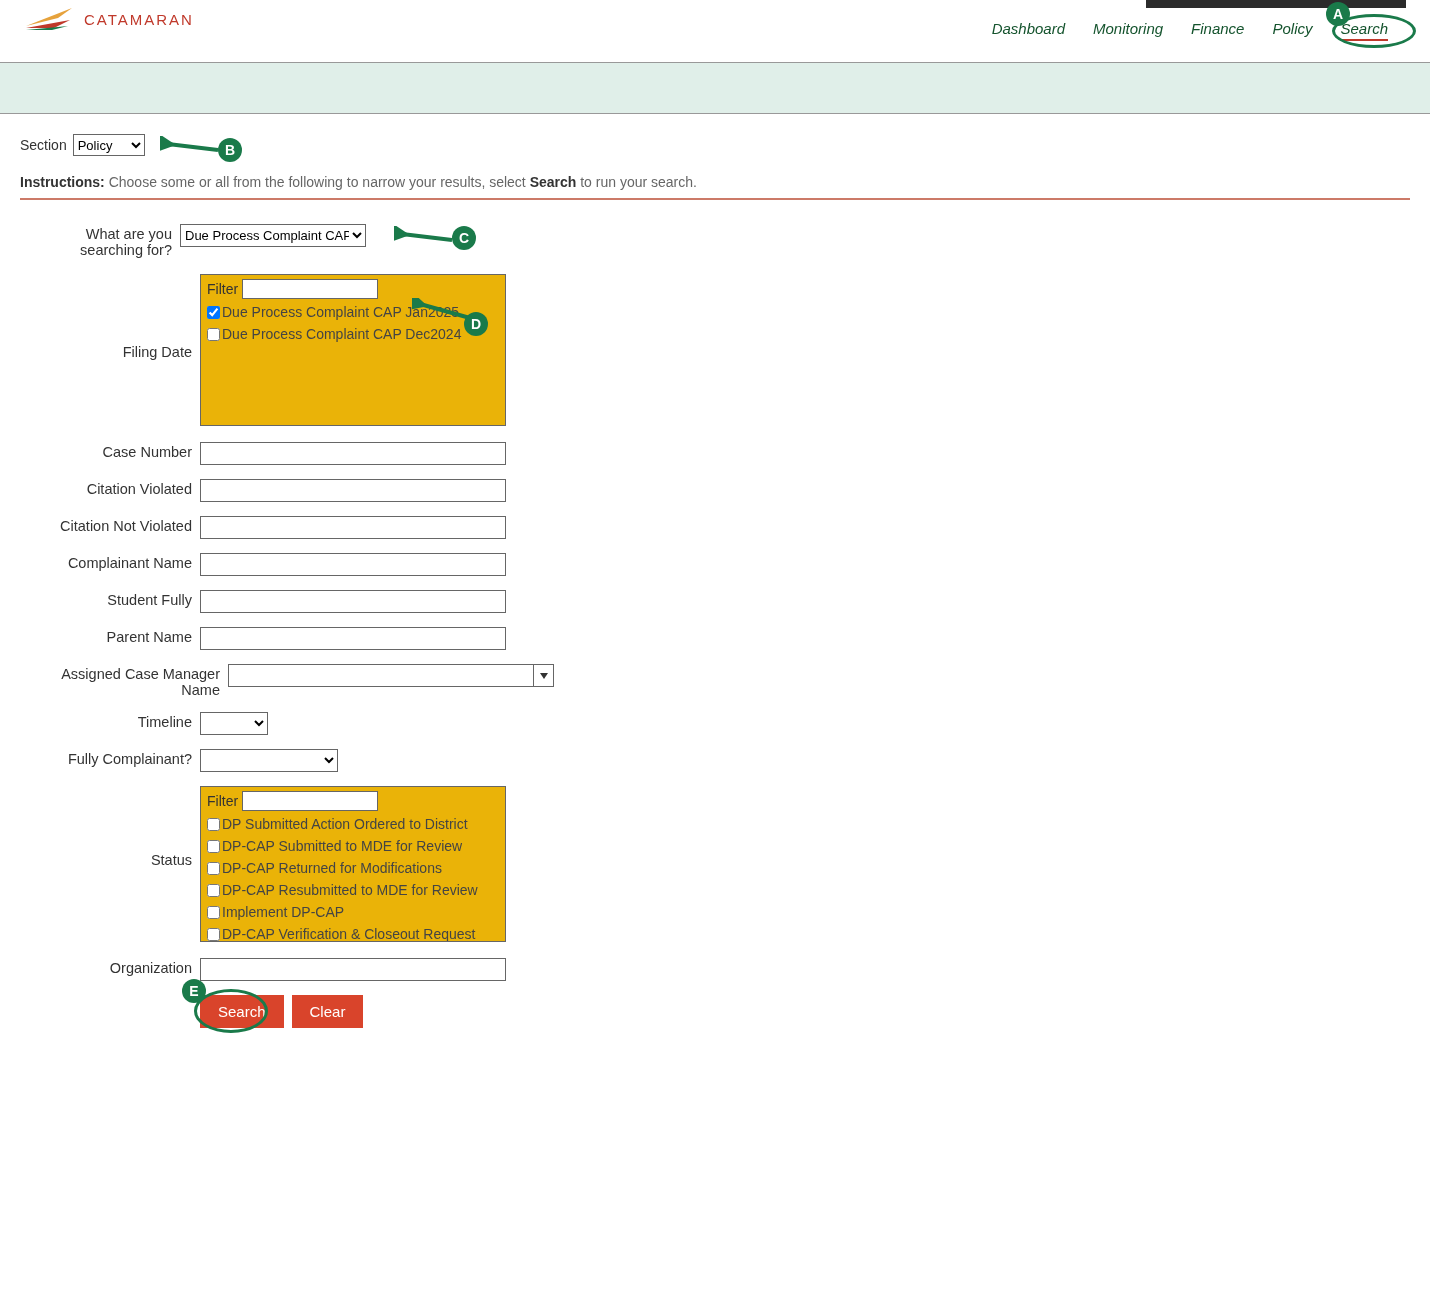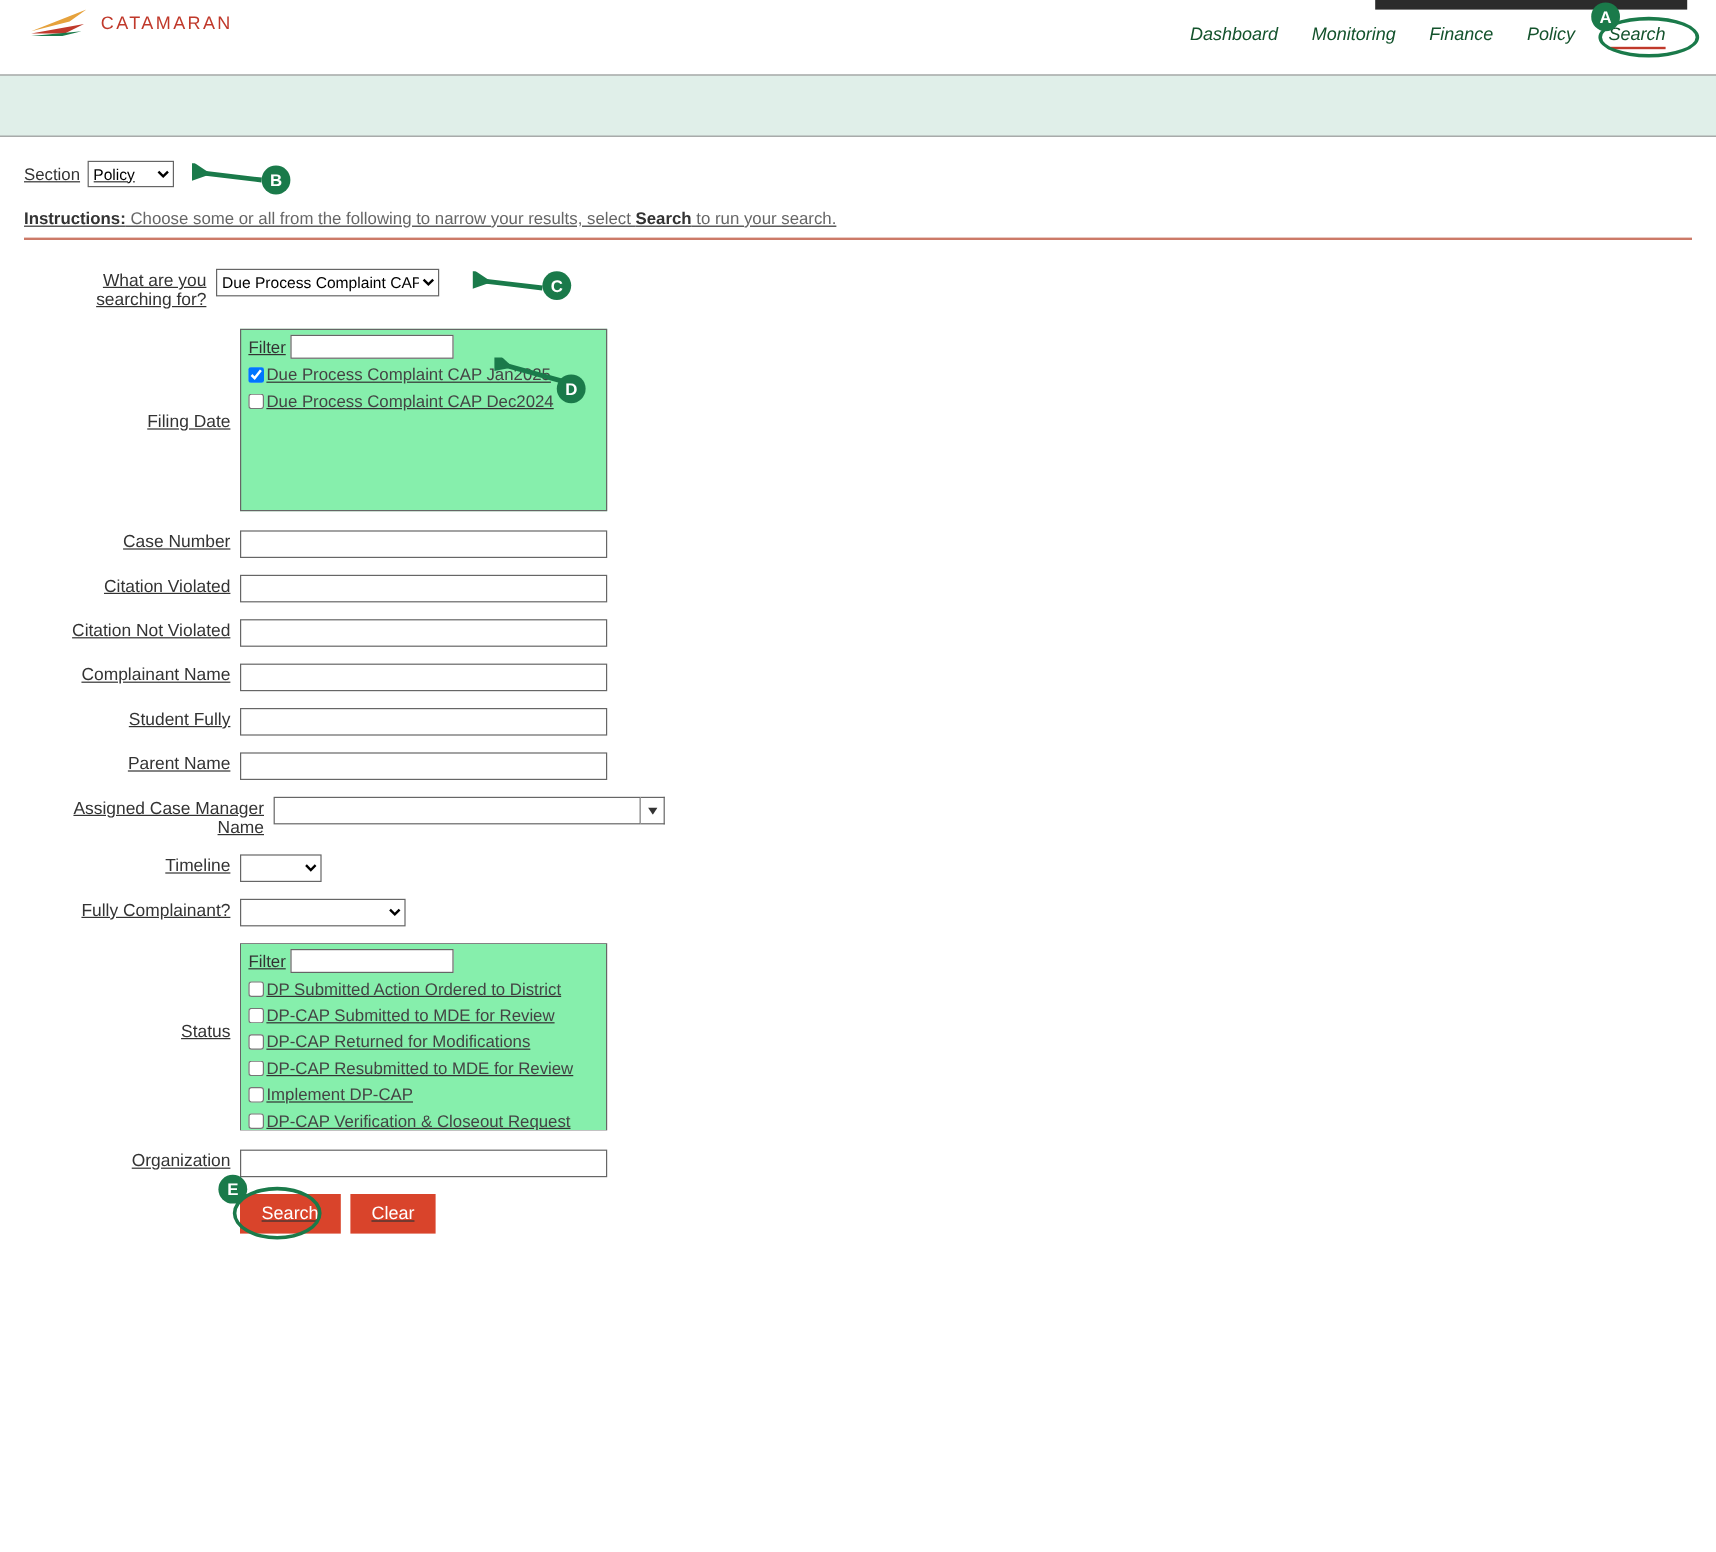--- a/index.html
+++ b/index.html
@@ -103,21 +103,20 @@
   .band {
     background: #e0efe9;
     height: 52px;
     border-top: 1px solid #999;
     border-bottom: 1px solid #999;
     width: 100%;
   }
   .content {
     padding: 20px 20px 40px 20px;
     position: relative;
-    text-decoration: underline;
   }
   .section-row {
     display: flex;
     align-items: center;
     gap: 6px;
     font-size: 14px;
     position: relative;
   }
   .section-row select {
     font-size: 13px;
@@ -194,21 +193,21 @@
     background: #fff;
     display: flex;
     align-items: center;
     justify-content: center;
     cursor: pointer;
   }
   .listbox {
     border: 1px solid #666;
     width: 306px;
     height: 152px;
-    background: #86efac;
+    background: #eab308;
     padding: 4px 6px;
     font-size: 14px;
     overflow-y: auto;
   }
   .listbox.status {
     height: 156px;
     position: relative;
   }
   .listbox .filter-row {
     display: flex;

